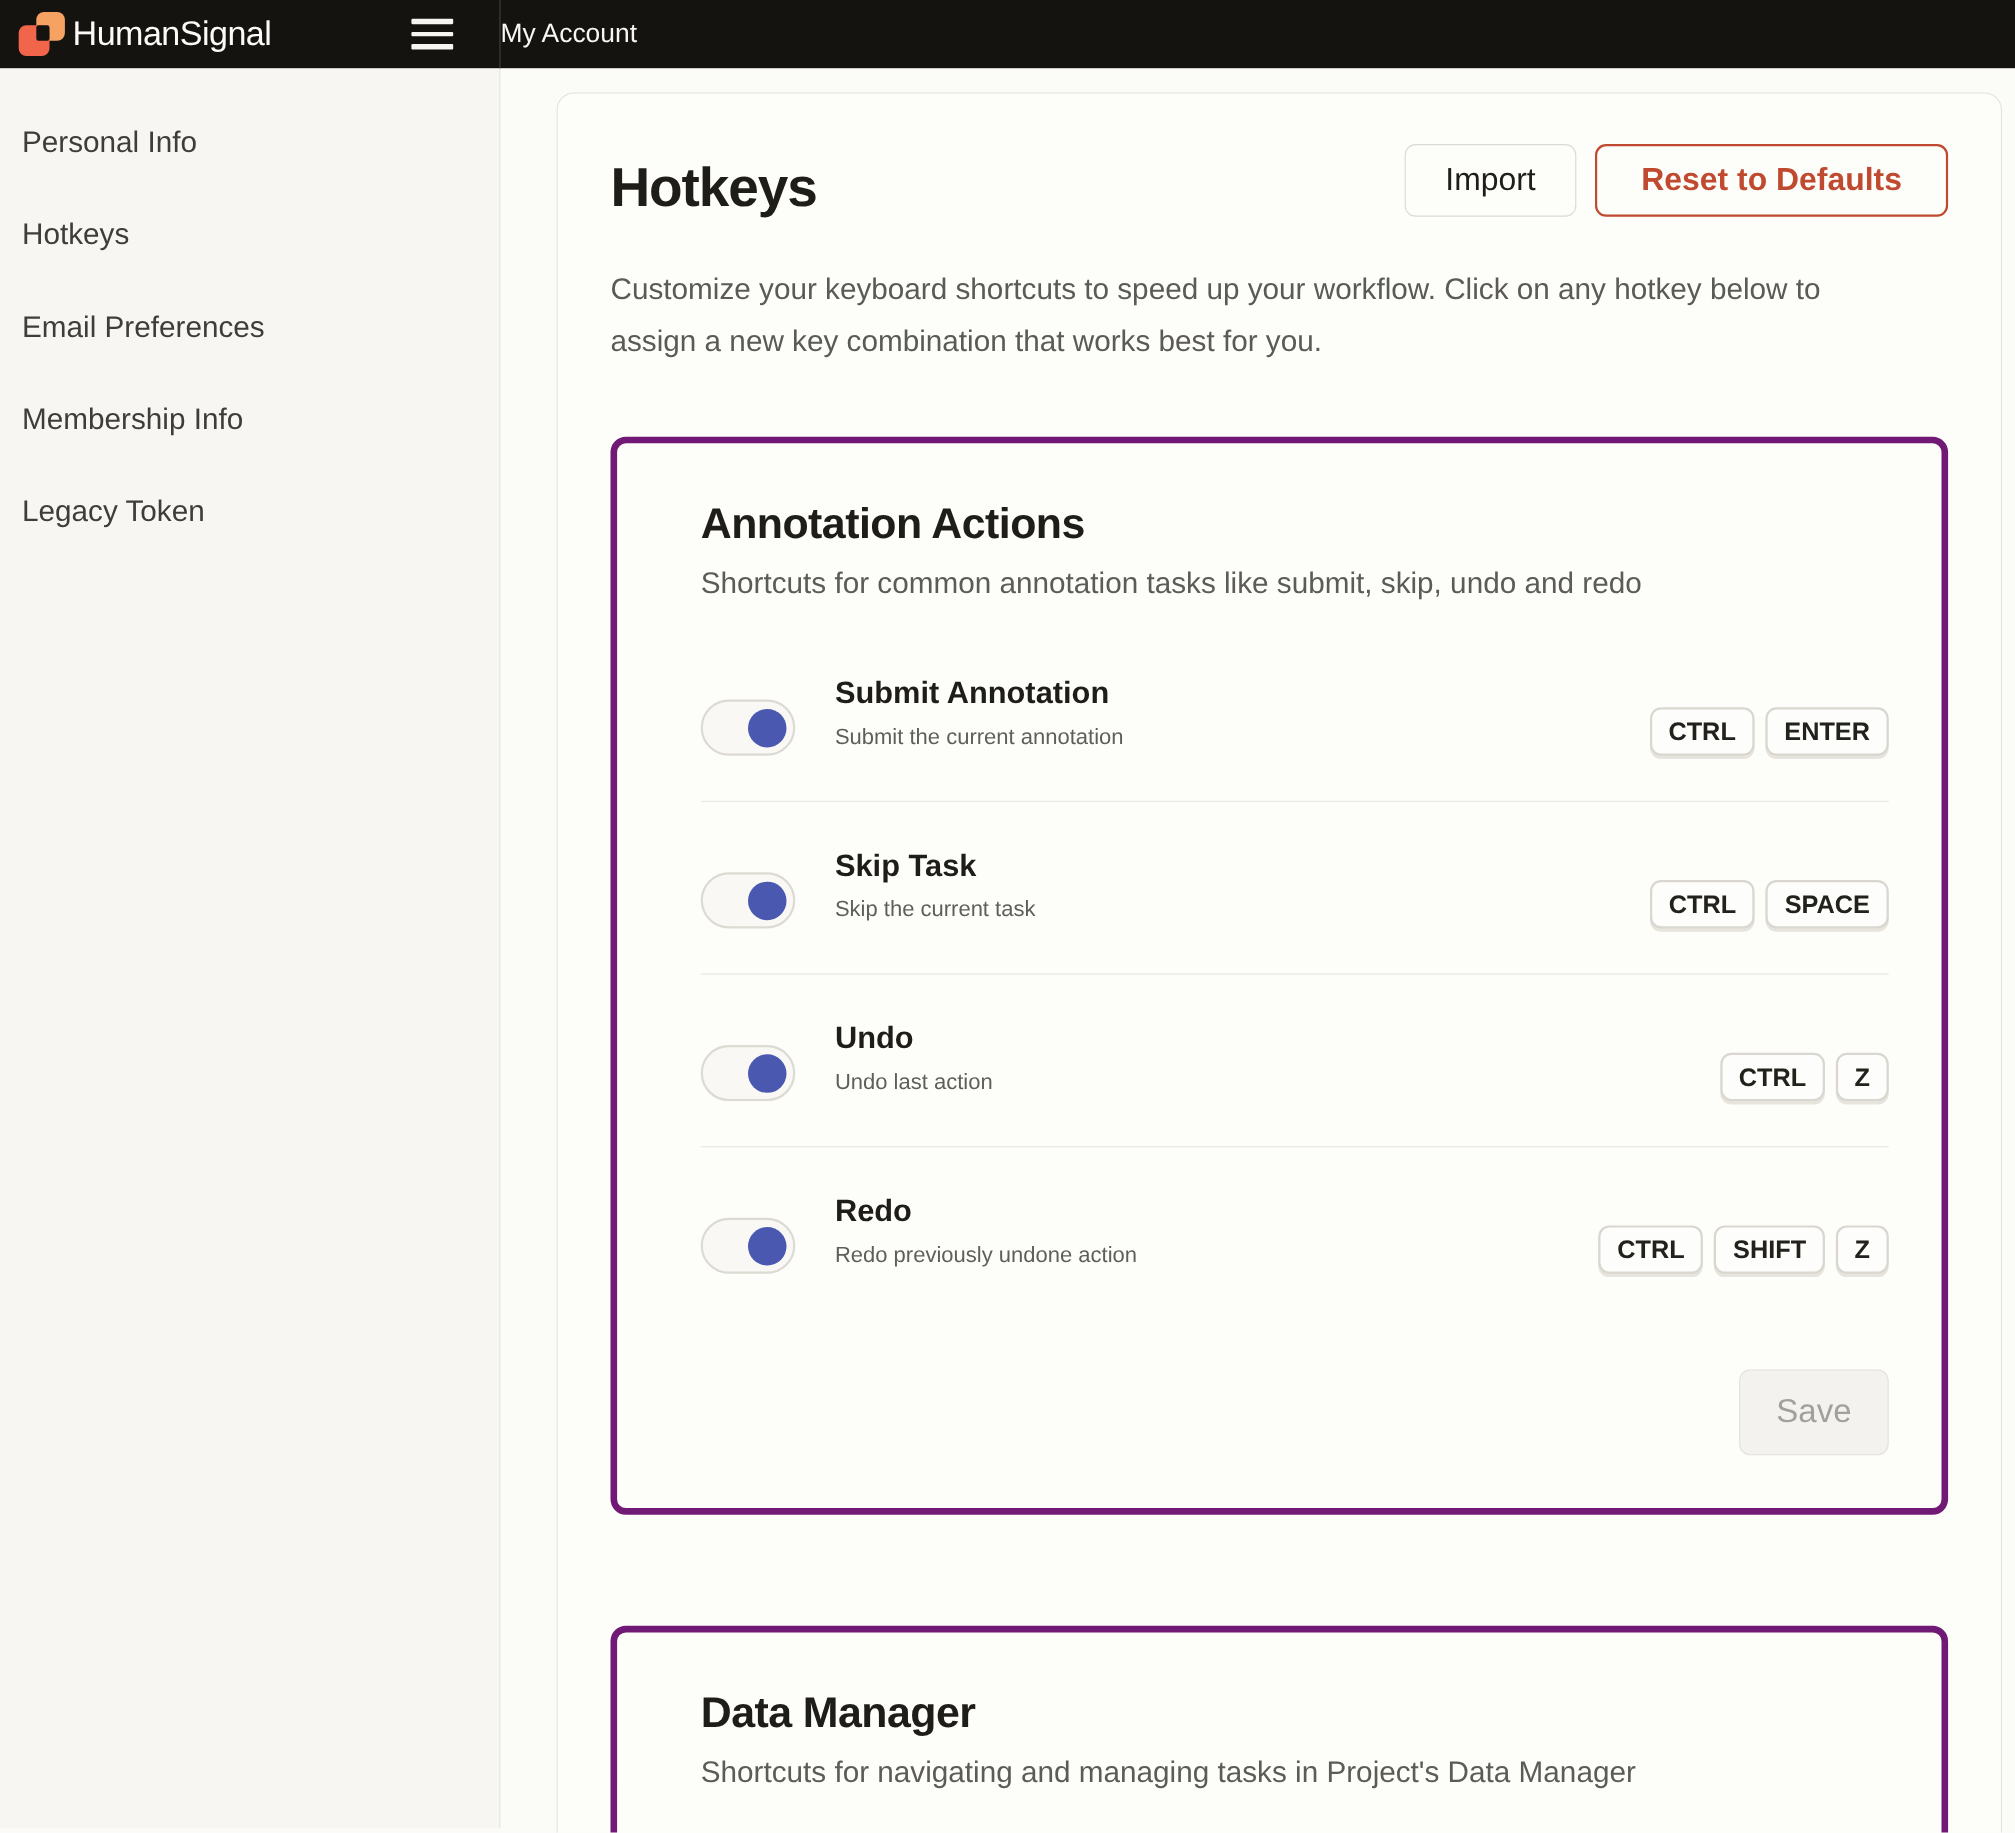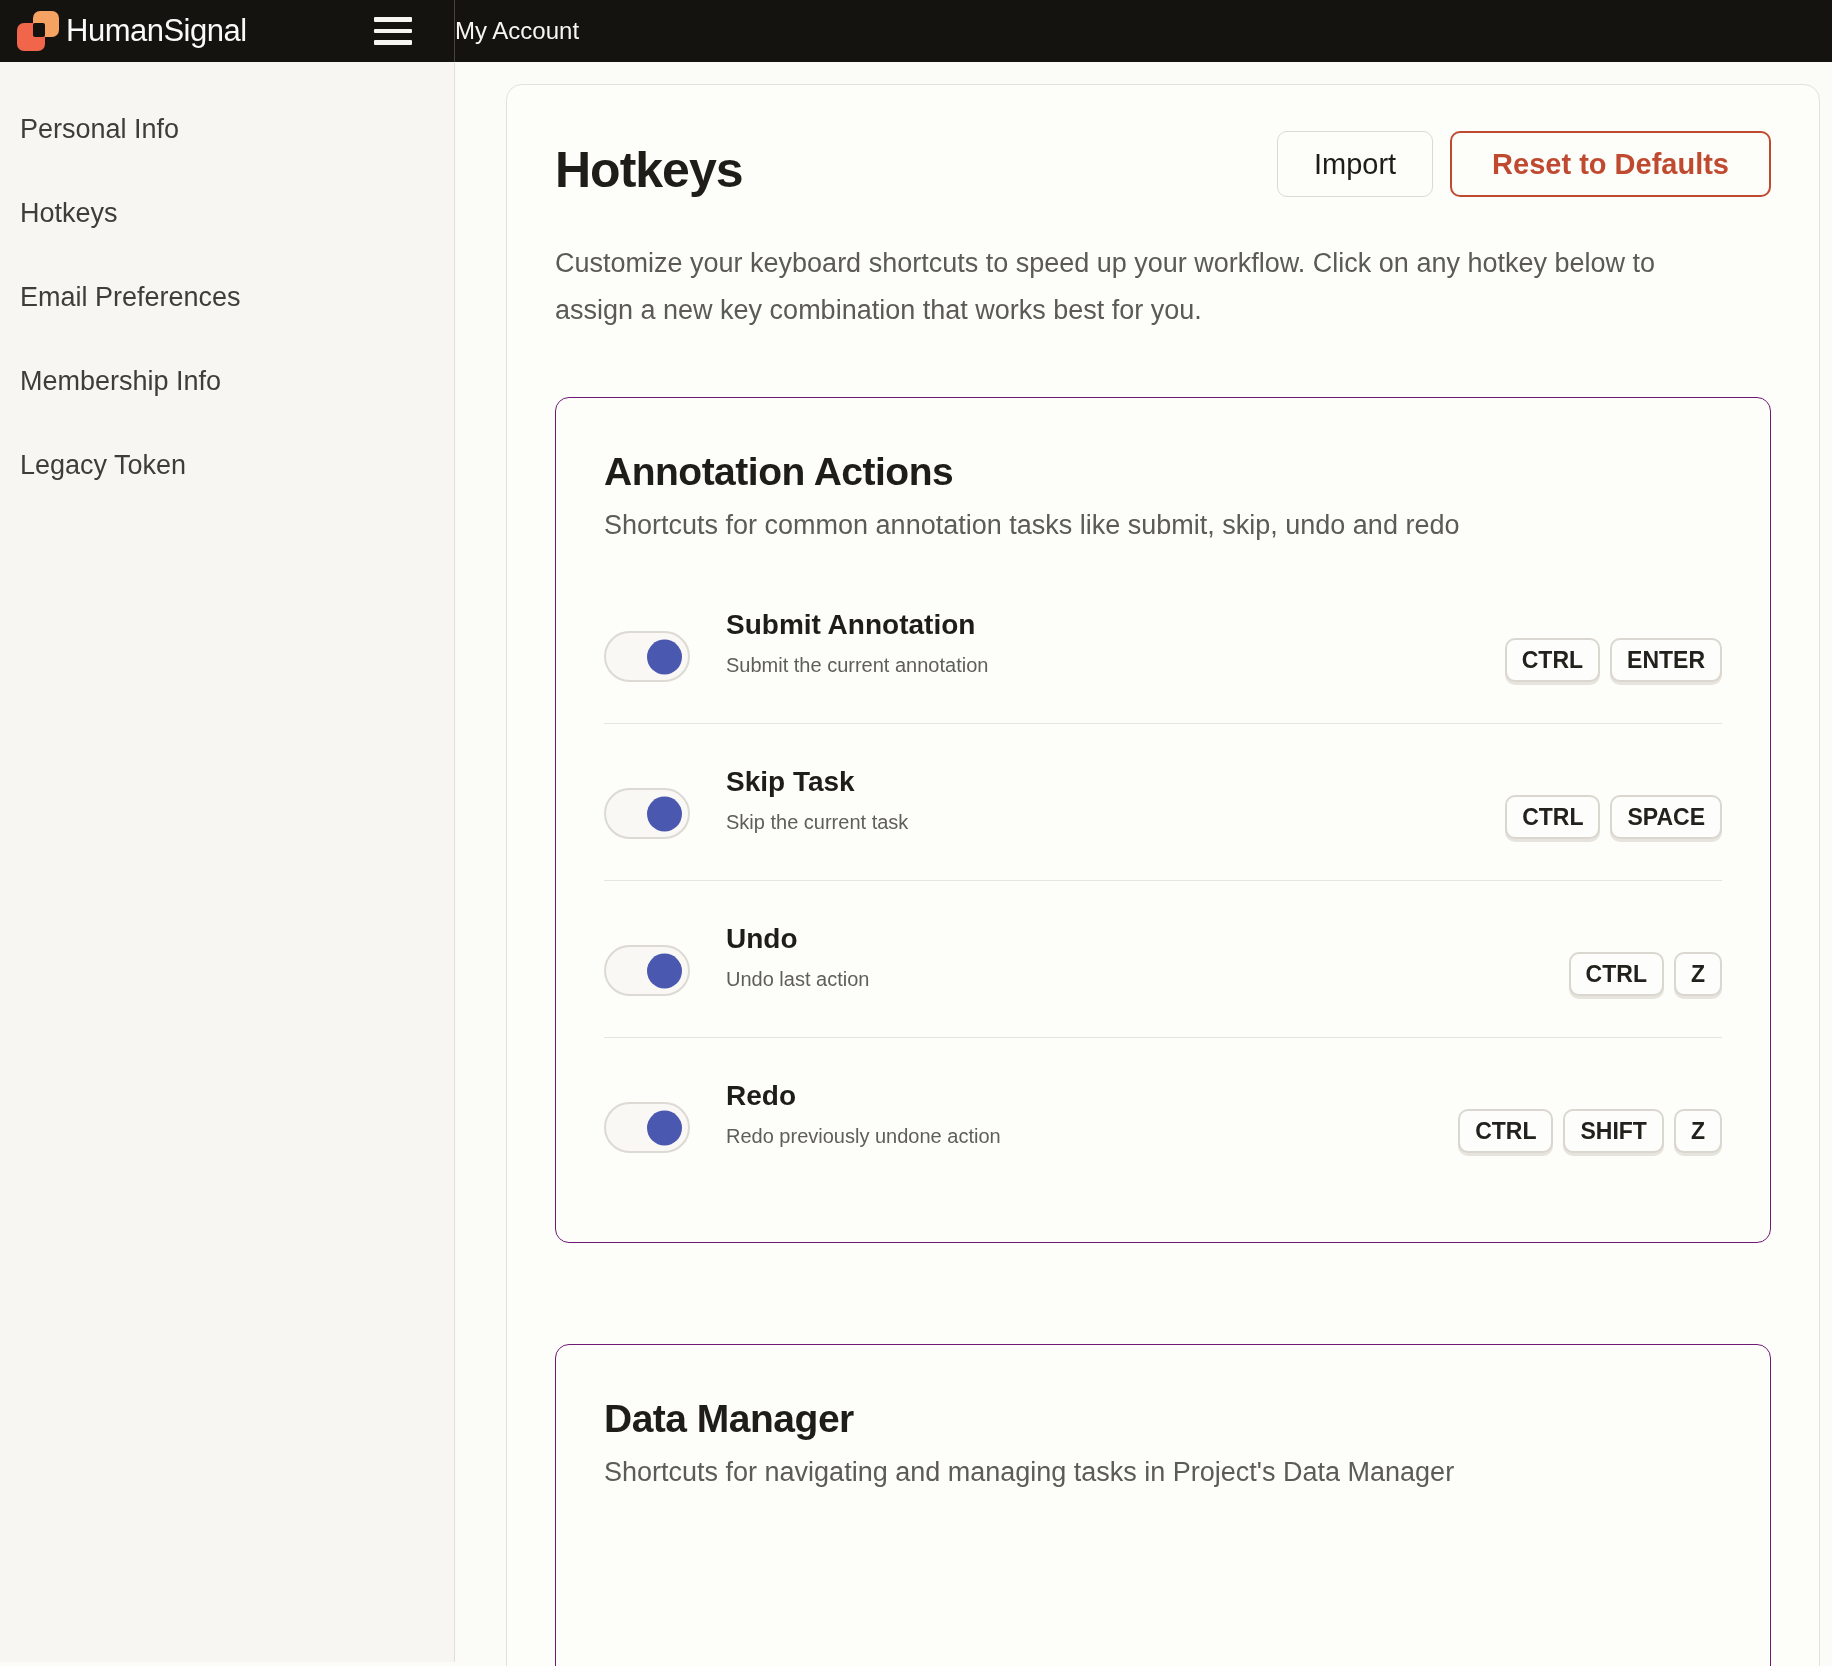--- a/index.html
+++ b/index.html
@@ -111,23 +111,23 @@
     font-weight: 700; padding: 0 40px;
   }
   .panel-desc {
     margin-top: 30px; max-width: 1120px;
     font-size: 27px; line-height: 47px; color: #5b5a55;
   }
 
   .section-card {
     margin-top: 63px;
     background: #fdfdfa;
-    border: 1px solid #701a75;
+    border: 6px solid #701a75;
     border-radius: 14px;
-    padding: 50px 48px 48px 48px;
+    padding: 50px 48px 48px 76px;
   }
   .section-card.last { margin-top: 101px; padding-bottom: 220px; }
   .section-title {
     font-size: 39px; font-weight: 700; color: #1f1d18;
     letter-spacing: -0.5px; line-height: 48px;
   }
   .section-sub {
     margin-top: 12px;
     font-size: 27px; color: #5c5b55; line-height: 34px;
   }
@@ -291,20 +291,23 @@
             </div>
             <div class="keys">
               <span class="key">CTRL</span>
               <span class="key">SHIFT</span>
               <span class="key">Z</span>
             </div>
           </div>
 
         </div>
 
+        <div class="save-row">
+          <button class="save-btn">Save</button>
+        </div>
       </section>
 
       <section class="section-card last">
         <h2 class="section-title">Data Manager</h2>
         <p class="section-sub">Shortcuts for navigating and managing tasks in Project's Data Manager</p>
       </section>
 
     </div>
   </main>
 </div>

